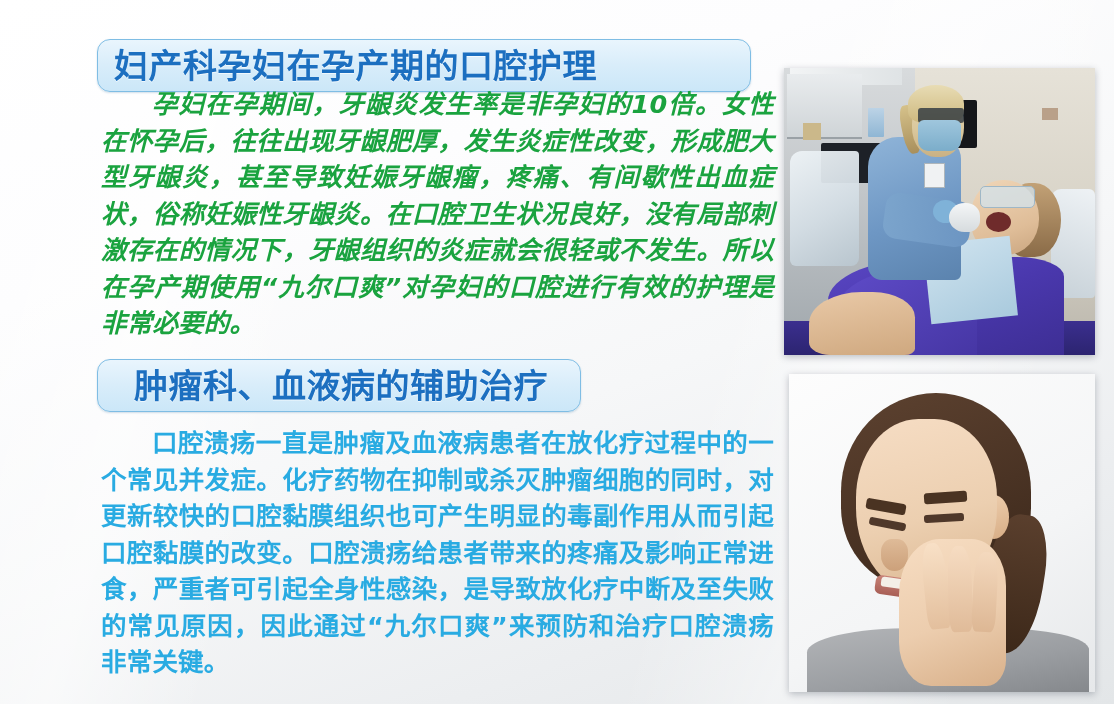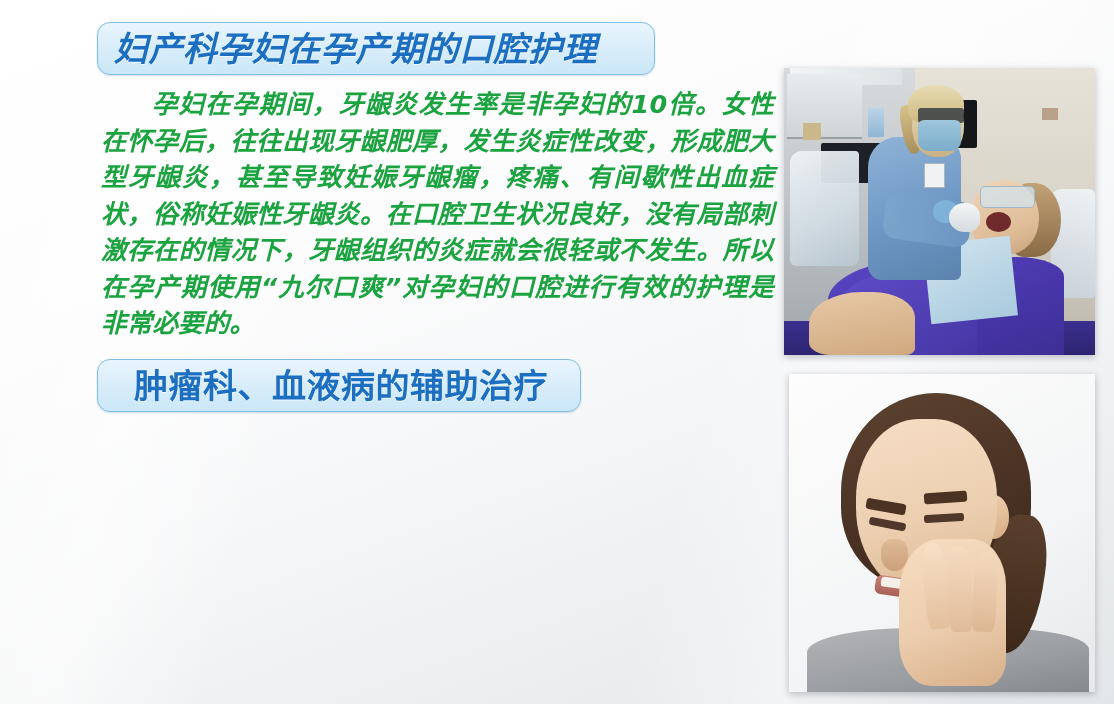--- a/index.html
+++ b/index.html
@@ -61,21 +61,21 @@
   .heading-text {
     color: #1c6fc0;
     font-weight: bold;
     font-size: 34px;
     line-height: 1;
     letter-spacing: 0.5px;
     white-space: nowrap;
     text-shadow: 0 1px 0 rgba(255,255,255,0.65);
   }
 
-  #heading-1 { left: 97px;  top: 22px;  width: 558px; height: 53px; font-style: italic; }
+  #heading-1 { left: 97px;  top: 39px;  width: 654px; height: 53px; }
   #heading-2 { left: 97px;  top: 359px; width: 484px; height: 53px; padding-left: 36px; }
 
   
   .para {
     position: absolute;
     box-sizing: border-box;
     font-weight: bold;
     font-size: 25.5px;
     line-height: 36.5px;
     letter-spacing: 0.2px;
@@ -279,20 +279,21 @@
     <div class="photo-layer d-glasses"></div>
     <div class="photo-layer d-mask"></div>
     <div class="photo-layer d-glove2"></div>
     <div class="photo-layer d-glove"></div>
   </div>
 
   <div class="heading-box" id="heading-2">
     <span class="heading-text">肿瘤科、血液病的辅助治疗</span>
   </div>
 
+  <div class="para" id="para-2">口腔溃疡一直是肿瘤及血液病患者在放化疗过程中的一个常见并发症。化疗药物在抑制或杀灭肿瘤细胞的同时，对更新较快的口腔黏膜组织也可产生明显的毒副作用从而引起口腔黏膜的改变。口腔溃疡给患者带来的疼痛及影响正常进食，严重者可引起全身性感染，是导致放化疗中断及至失败的常见原因，因此通过“九尔口爽”来预防和治疗口腔溃疡非常关键。</div>
 
   <div class="photo" id="photo-toothache">
     <div class="photo-layer t-bg"></div>
     <div class="photo-layer t-shirt"></div>
     <div class="photo-layer t-hair-back"></div>
     <div class="photo-layer t-ponytail"></div>
     <div class="photo-layer t-ear"></div>
     <div class="photo-layer t-face"></div>
     <div class="photo-layer t-brow-l"></div>
     <div class="photo-layer t-brow-r"></div>

